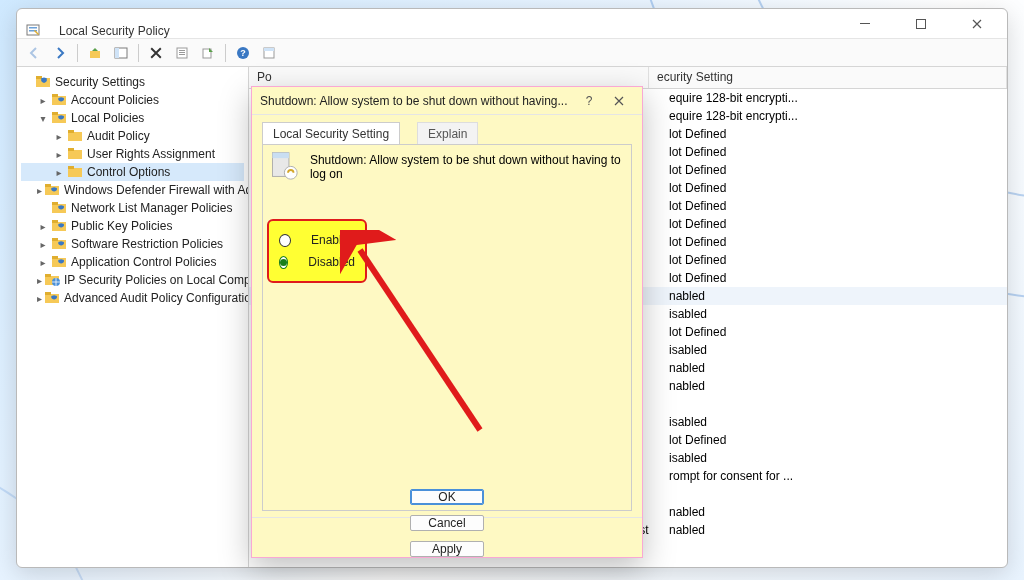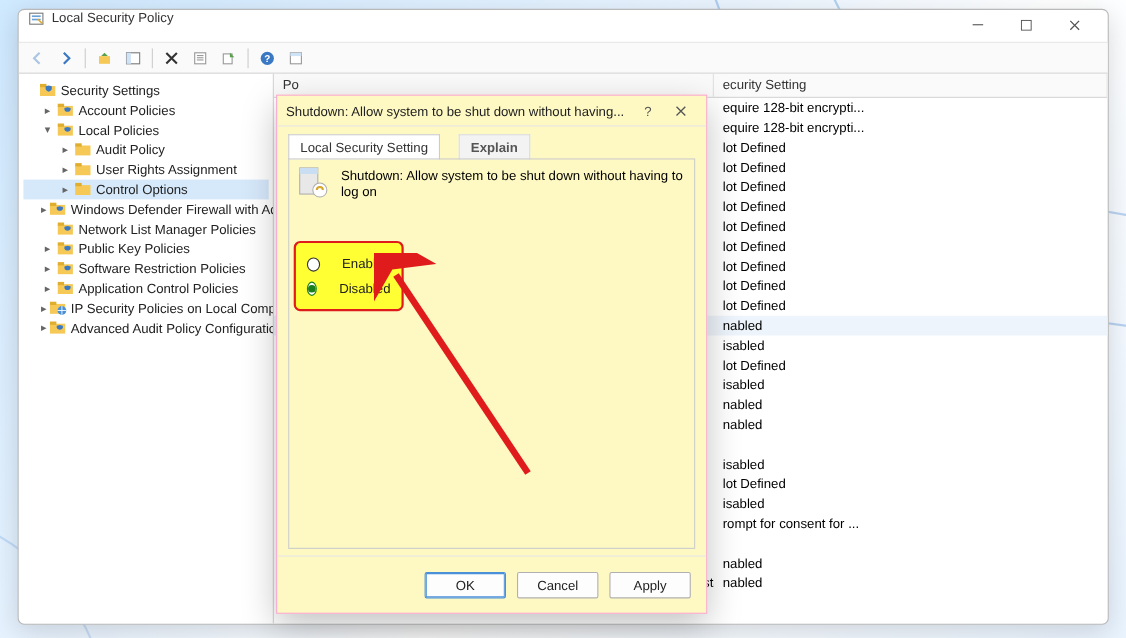--- a/index.html
+++ b/index.html
@@ -4,21 +4,21 @@
 <style>
   * { box-sizing: border-box; font-family: "Segoe UI", Tahoma, sans-serif; }
   body { margin:0; width:1024px; height:580px; background:linear-gradient(135deg,#cfe9ff 0%,#e9f4ff 40%,#ffffff 60%,#e9f4ff 100%); overflow:hidden; position:relative; font-size:12px; }
   
   .bg-circle { position:absolute; border-radius:50%; border:2px solid rgba(0, 90, 200, .25); }
   .bg-c1 { width:900px; height:900px; right:-500px; top:-600px; }
   .bg-c2 { width:700px; height:700px; right:-400px; top:-500px; }
   .bg-c3 { width:400px; height:400px; left:-300px; bottom:-280px; border-color:rgba(0,90,200,.15); }
 
   .window { position:absolute; left:16px; top:8px; width:992px; height:560px; background:#fff; border:1px solid #b9b9b9; border-radius:6px; box-shadow:0 6px 24px rgba(0,0,0,.15); overflow:hidden; display:flex; flex-direction:column; }
-  .titlebar { height:30px; display:flex; align-items:flex-start; padding:0 8px; border-bottom:1px solid #e5e5e5; }
+  .titlebar { height:30px; display:flex; align-items:flex-end; padding:0 8px; border-bottom:1px solid #e5e5e5;gap:12px; }
   .titlebar .icon { width:16px; height:16px; margin-right:6px; display:inline-flex; }
   .titlebar .title { flex:0 0 auto; color:#333; }
   .titlebar .spacer { flex:1; }
   .win-btn { width:44px; height:28px; display:flex; align-items:center; justify-content:center; color:#555; }
 
   .menubar { height:24px; display:flex; align-items:center; padding:0 6px; border-bottom:1px solid #e5e5e5; gap:2px; }
   .menubar span { padding:2px 8px; color:#222; }
 
   .toolbar { height:28px; display:flex; align-items:center; padding:0 6px; border-bottom:1px solid #d5d5d5; gap:4px; background:#fafafa; }
   .tbtn { width:22px; height:22px; display:flex; align-items:center; justify-content:center; border:1px solid transparent; border-radius:2px; color:#555; }
@@ -34,40 +34,40 @@
   .indent0{padding-left:0}.indent1{padding-left:16px}.indent2{padding-left:32px}
 
   .listpane { flex:1; position:relative; overflow:hidden; }
   .list-head { height:22px; display:flex; border-bottom:1px solid #d5d5d5; background:#fafafa; }
   .list-head .col { padding:3px 8px; border-right:1px solid #e0e0e0; color:#333; }
   .list-head .col1 { width:400px; }
   .list-head .col2 { flex:1; }
   .list-body { position:absolute; top:22px; bottom:0; left:0; right:0; overflow:auto; }
   .list-row { display:flex; height:18px; align-items:center; }
   .list-row .c1 { width:400px; padding-left:8px; white-space:nowrap; overflow:hidden; text-overflow:ellipsis; display:flex; align-items:center; gap:4px;}
-  .list-row .c2 { flex:1; padding-left:8px; white-space:nowrap; overflow:hidden; text-overflow:ellipsis;}
+  .list-row .c2 { flex:1; padding-left:8px; white-space:nowrap; overflow:hidden; text-overflow:ellipsis;margin-left:12px;}
   .list-row.sel { background:#eef4fb; }
   .docicon { width:14px; height:14px; flex:0 0 auto; }
 
   
   .dialog { position:absolute; left:251px; top:86px; width:392px; height:472px; background:#fef9c3; border:1px solid #f9a8d4; box-shadow:0 10px 30px rgba(0,0,0,.25); display:flex; flex-direction:column; }
   .dlg-title { height:28px; display:flex; align-items:center; padding:0 8px; border-bottom:1px solid #e5e5e5; }
   .dlg-title .t { flex:1; color:#222; overflow:hidden; text-overflow:ellipsis; white-space:nowrap;}
   .dlg-tabs { display:flex; padding:6px 10px 0 10px; gap:17px; }
   .dlg-tab { padding:4px 10px; border:1px solid #ccc; border-bottom:none; background:#fff; font-size:12px; color:#333; position:relative; top:1px; }
-  .dlg-tab.inactive { background:#f3f3f3; color:#555; border-color:#ddd;font-weight:bold;}
+  .dlg-tab.inactive { background:#f3f3f3; color:#555; border-color:#ddd;}
   .dlg-body { flex:1; margin:0 10px 6px 10px; border:1px solid #ccc; padding:4px; position:relative; }
   .policy-row { display:flex; gap:10px; align-items:flex-start; }
   .policy-row .pico { width:36px; height:36px; }
   .radio-box { margin-top:34px; border:2px solid #e01b1b; border-radius:6px; background:#ffff33; width:100px; padding:8px 10px; }
   .radio-row { display:flex; align-items:center; gap:20px; height:22px; color:#222; }
   .rcircle { width:13px; height:13px; border-radius:50%; border:1px solid #333; display:flex; align-items:center; justify-content:center; background:#fff;}
   .rcircle.sel .dot { width:7px; height:7px; border-radius:50%; background:#1a7f1a; }
   .rcircle.sel { border-color:#1a7f1a; }
-  .dlg-buttons { height:52px; display:flex; align-items:center; justify-content:flex-end; gap:10px; padding:0 14px; border-top:1px solid #e5e5e5;}
+  .dlg-buttons { height:40px; display:flex; align-items:center; justify-content:flex-end; gap:10px; padding:0 14px; border-top:1px solid #e5e5e5;flex-direction:column;}
   .btn { min-width:74px; height:24px; border:1px solid #b0b0b0; background:#fdfdfd; border-radius:2px; font-size:12px; color:#222; display:flex; align-items:center; justify-content:center; }
   .btn.default { border-color:#4a90d9; box-shadow:0 0 0 1px #4a90d9 inset; }
 
   
   .arrow-svg { position:absolute; left:340px; top:230px; width:160px; height:220px; pointer-events:none; }
 
   
   .fld-y { fill:#f6c957; } .fld-y2 { fill:#e0ae2f; }
   .shield { fill:#3a78c3; }
 </style>

